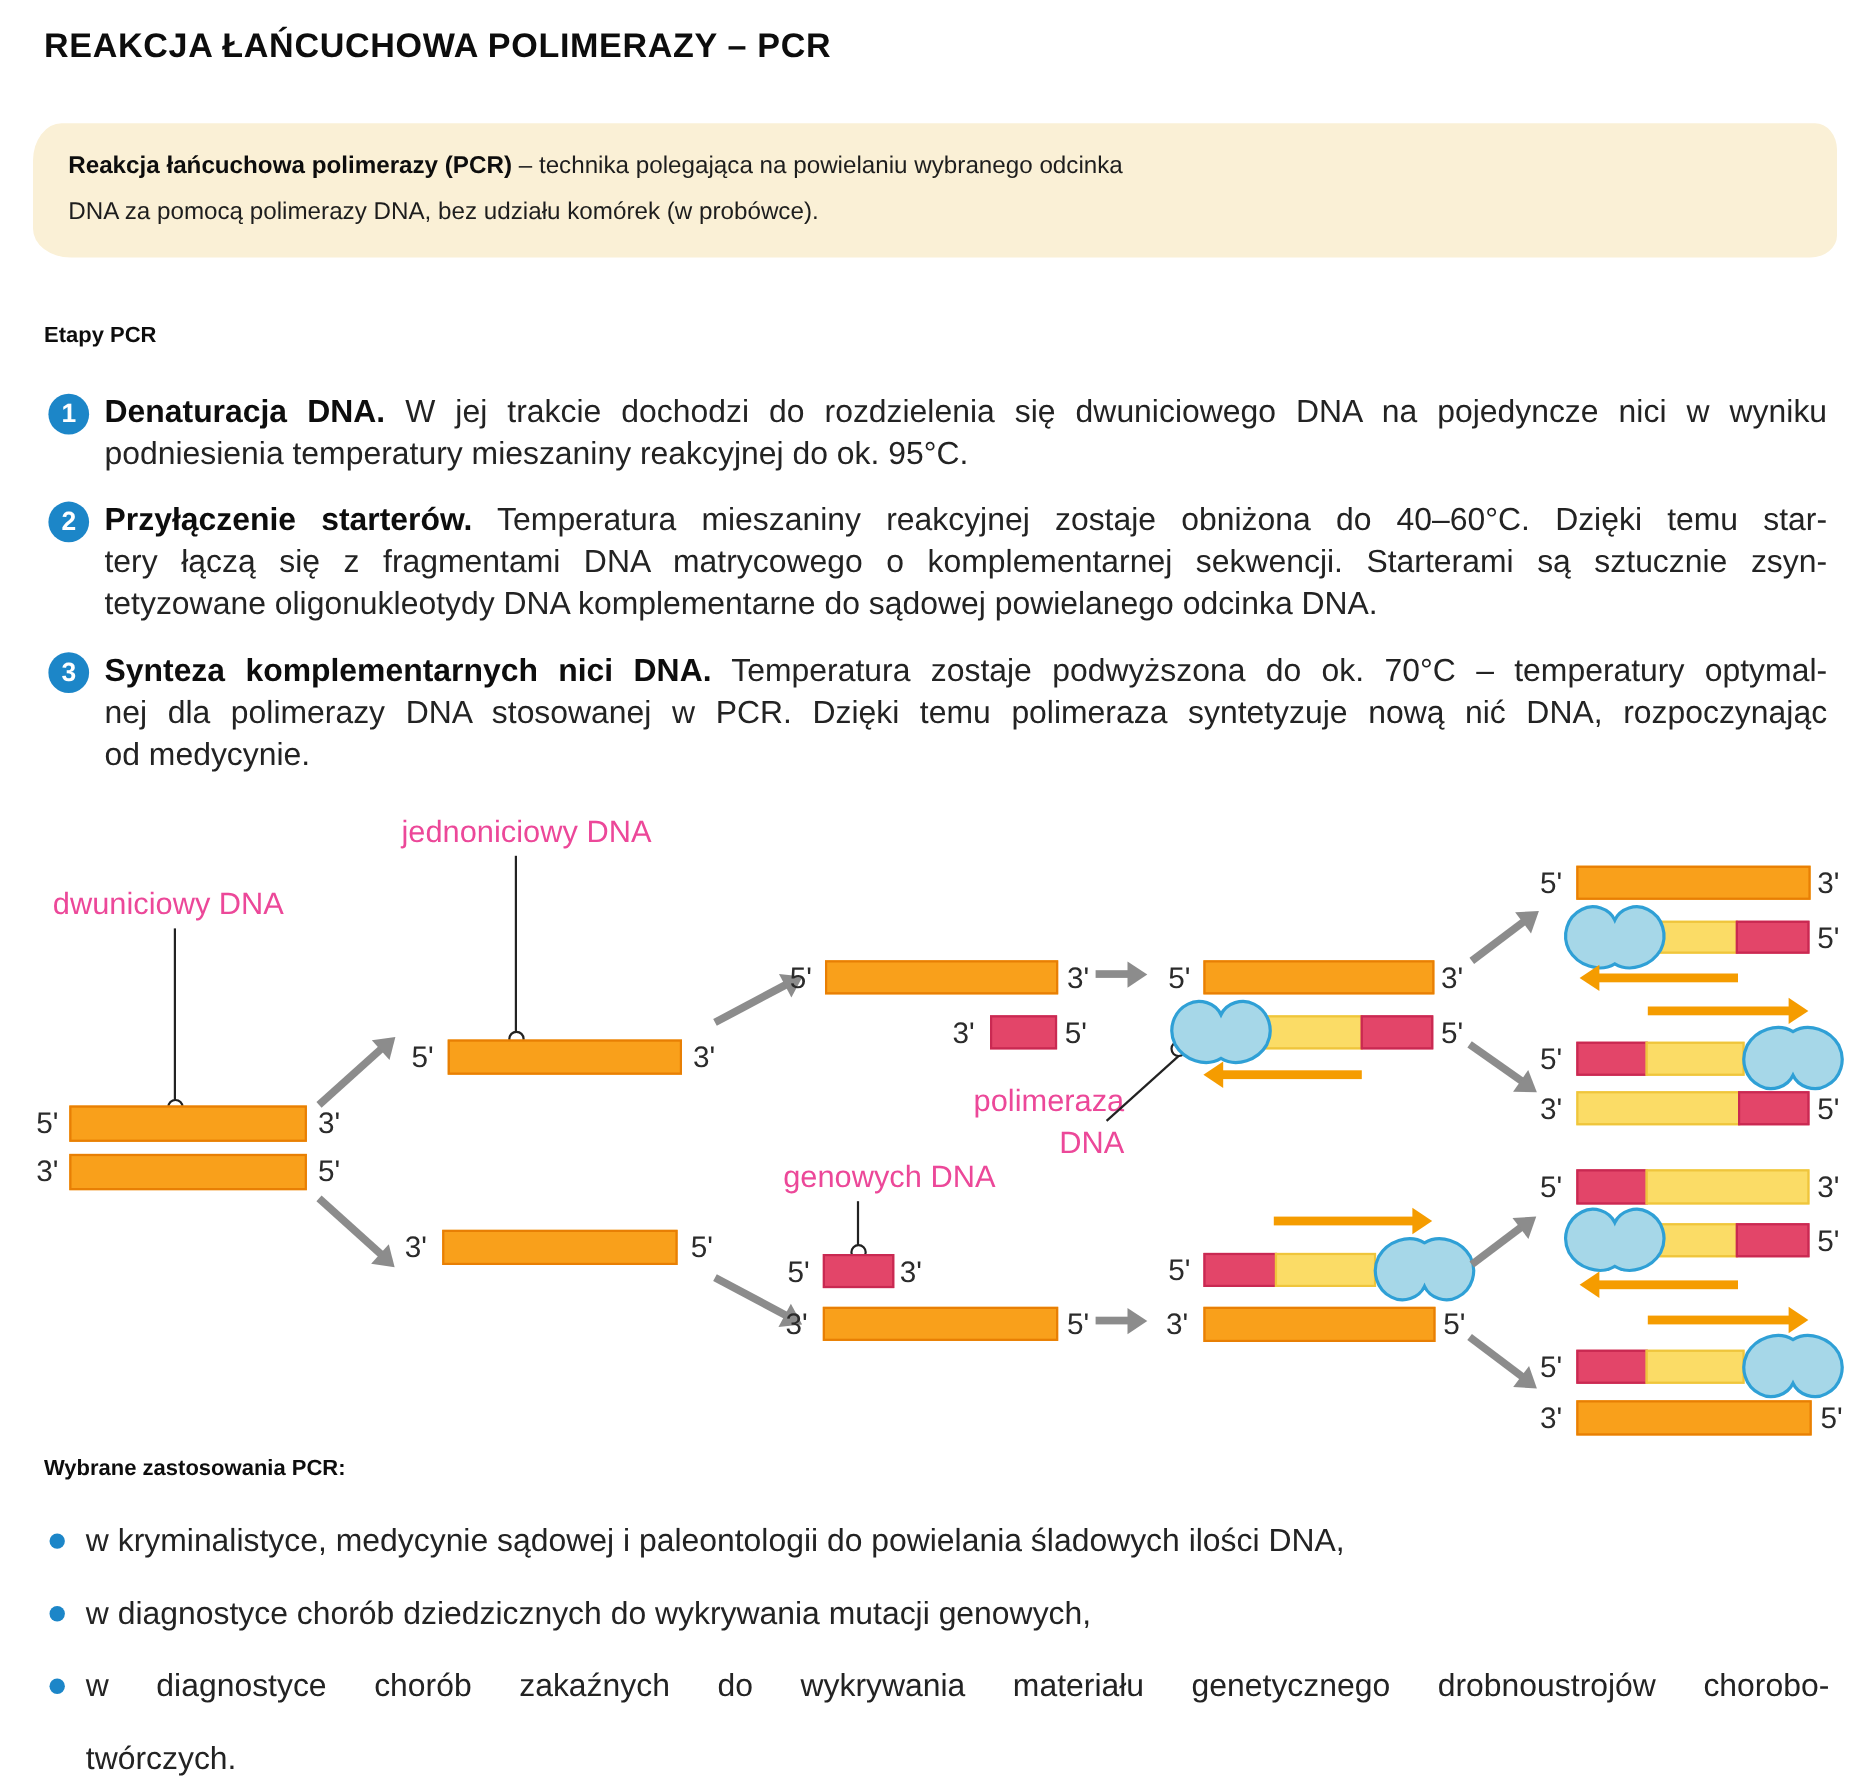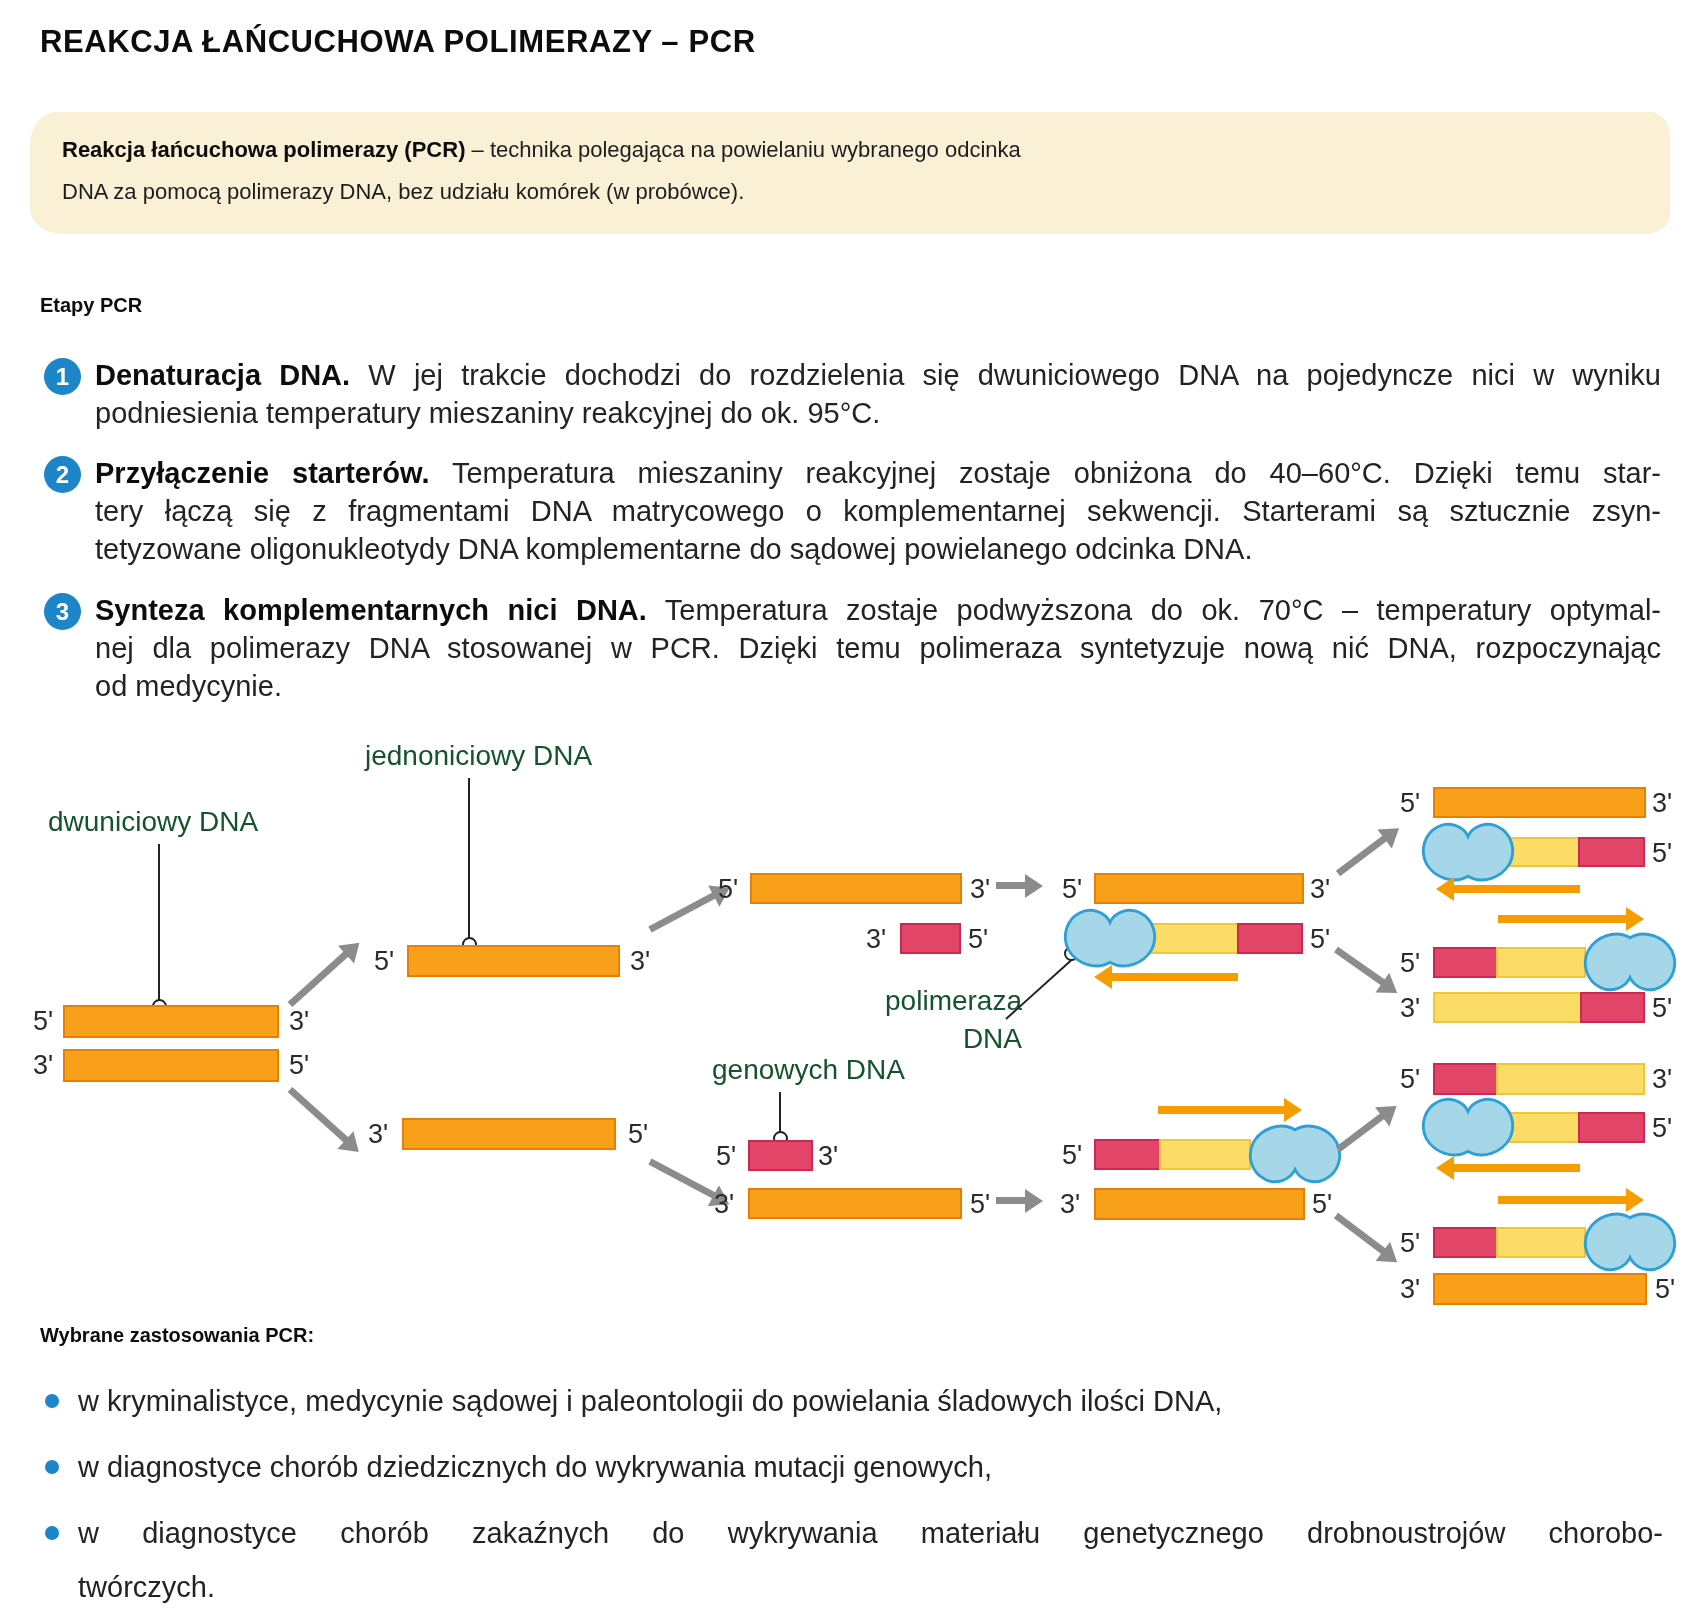--- a/index.html
+++ b/index.html
@@ -19,21 +19,21 @@
   b.lead{font-weight:700;color:#0d0d0d;}
   .bullet-dot{position:absolute;left:45px;width:14px;height:14px;border-radius:50%;background:#1C86C8;}
   .bullet-text{position:absolute;left:78px;width:1585px;font-size:29px;line-height:38px;color:#232323;}
 
   
   .bar{position:absolute;box-sizing:border-box;border:2px solid;}
   .bar.orange{background:#F9A01B;border-color:#E87F04;}
   .bar.red{background:#E34569;border-color:#C92952;}
   .bar.yellow{background:#FBDC66;border-color:#EFC53C;}
   .endlabel{position:absolute;font-size:27px;color:#2b2b2b;line-height:31px;}
-  .dlabel{position:absolute;font-size:28px;color:#14532d;white-space:nowrap;}
+  .dlabel{position:absolute;font-size:28px;color:#ec4899;white-space:nowrap;}
   .arrow{position:absolute;height:7px;background:#8C8C8C;transform-origin:0 50%;}
   .arrow::after{content:"";position:absolute;top:50%;margin-top:-12px;right:-17px;width:0;height:0;
                 border-top:12px solid transparent;border-bottom:12px solid transparent;border-left:18px solid #8C8C8C;}
   .arrow.orange-a{background:#F59C00;height:8px;}
   .arrow.orange-a::after{border-left-color:#F59C00;}
   .arrow.head-left::after{right:auto;left:-17px;border-left:none;border-right:18px solid #F59C00;}
   .blob{position:absolute;width:100px;height:62px;}
   .blob svg{width:100%;height:100%;overflow:visible;display:block;}
   .blob.flip{transform:scaleY(-1);}
   .cline{position:absolute;background:#222;width:2px;}
@@ -225,16 +225,16 @@
 
   <div class="bullet-dot" style="top:1394px;"></div>
   <div class="bullet-text" style="top:1382px;">w kryminalistyce, medycynie sądowej i paleontologii do powielania śladowych ilości DNA,</div>
 
   <div class="bullet-dot" style="top:1460px;"></div>
   <div class="bullet-text" style="top:1448px;">w diagnostyce chorób dziedzicznych do wykrywania mutacji genowych,</div>
 
   <div class="bullet-dot" style="top:1526px;"></div>
   <div class="bullet-text" style="top:1514px;">
     <div class="jline">w diagnostyce chorób zakaźnych do wykrywania materiału genetycznego drobnoustrojów chorobo-</div>
-    <div style="margin-top:16px;">twórczych.</div>
+    <div style="margin-top:28px;">twórczych.</div>
   </div>
 
 </div>
 
 </body></html>

